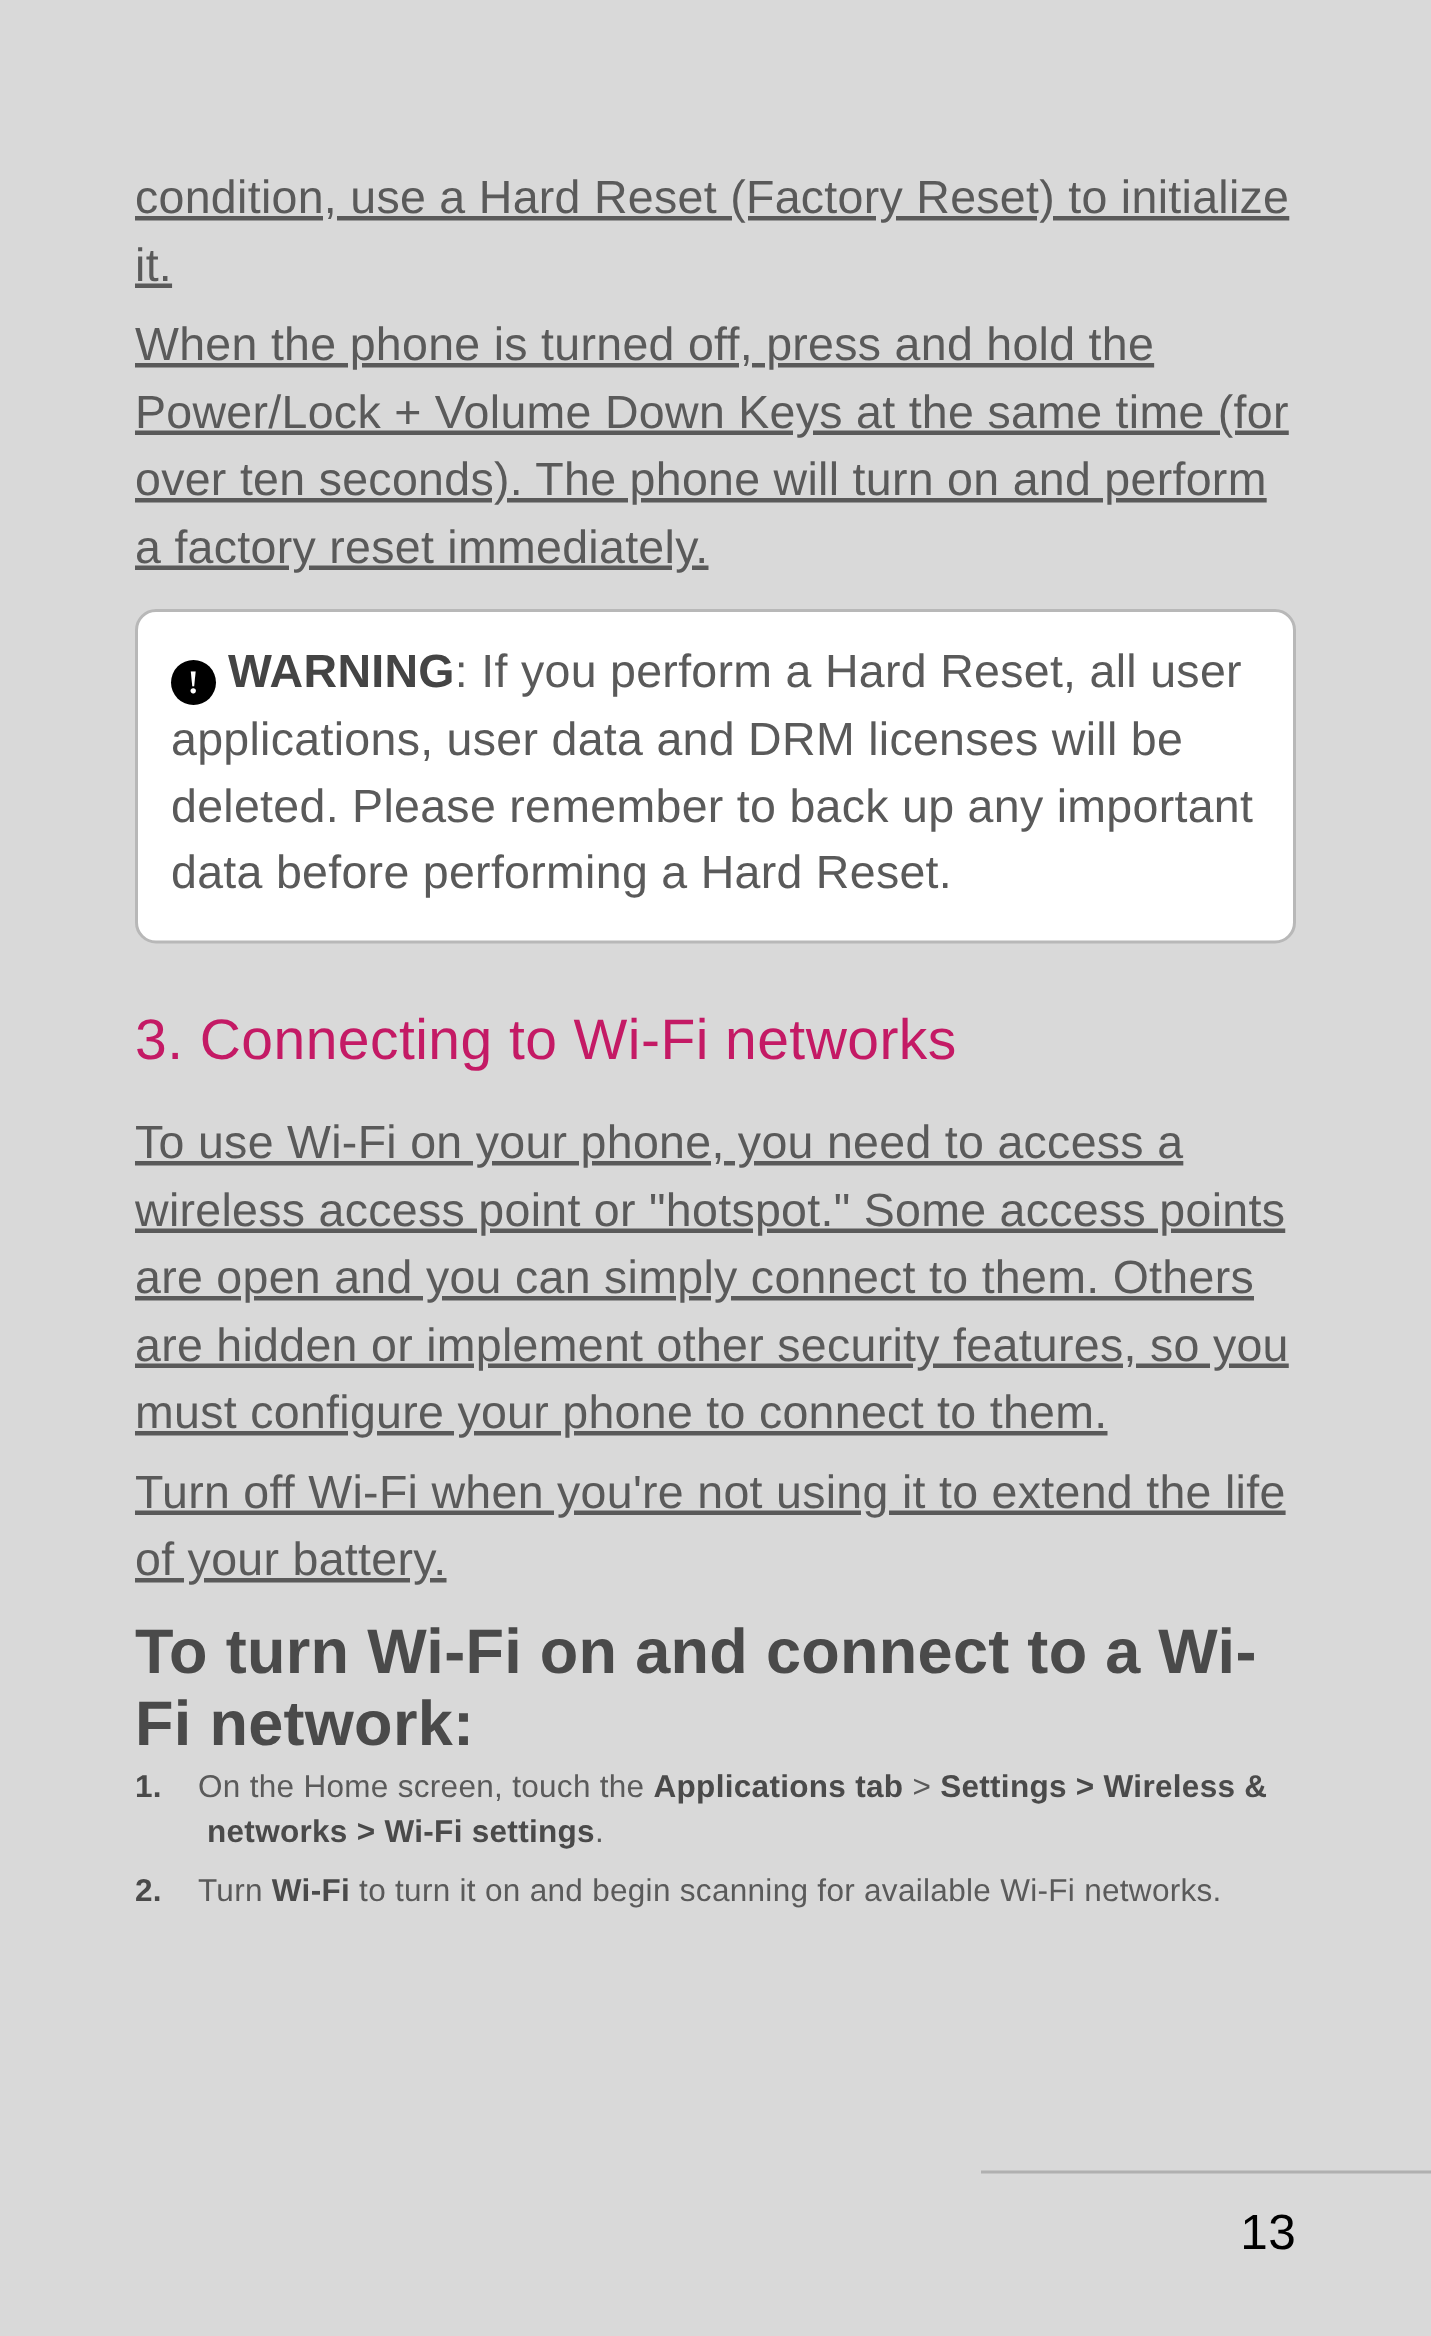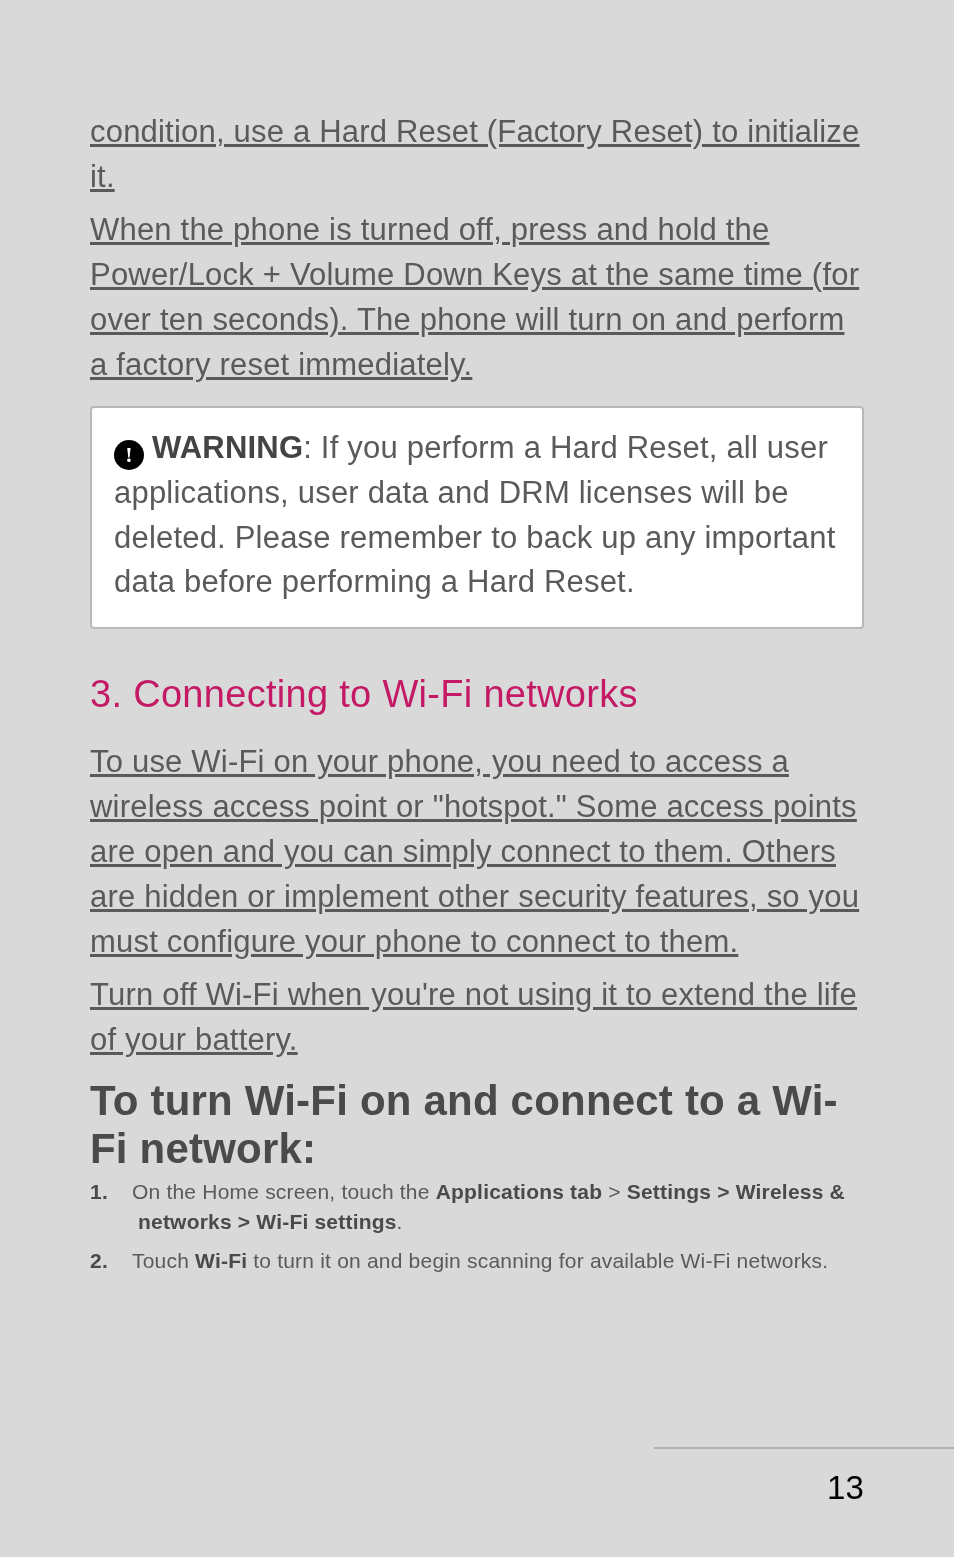--- a/index.html
+++ b/index.html
@@ -20,21 +20,21 @@
     }
     .para {
       font-size: 31px;
       line-height: 1.45;
       margin-bottom: 8px;
       text-decoration: underline;
     }
     .warning-box {
       background: #ffffff;
       border: 2px solid #b8b8b8;
-      border-radius: 4px;
+      border-radius: 14px;
       padding: 18px 22px 22px 22px;
       margin-top: 18px;
       margin-bottom: 44px;
     }
     .warning-text {
       font-size: 31px;
       line-height: 1.45;
       color: #5a5a5a;
     }
     .warning-icon {
@@ -122,17 +122,17 @@
 <div class="para">To use Wi-Fi on your phone, you need to access a wireless access point or "hotspot." Some access points are open and you can simply connect to them. Others are hidden or implement other security features, so you must configure your phone to connect to them.</div>
 <div class="para">Turn off Wi-Fi when you're not using it to extend the life of your battery.</div>
 
 <div class="subhead">To turn Wi-Fi on and connect to a Wi-Fi network:</div>
 
 <div class="list-item">
   <span class="list-num">1.</span><span>On the Home screen, touch the </span><span class="b">Applications tab</span><span> &gt; </span><span class="b">Settings &gt; Wireless &amp; networks &gt; Wi-Fi settings</span><span>.</span>
 </div>
 
 <div class="list-item">
-  <span class="list-num">2.</span><span>Touch </span><span class="b">Wi-Fi</span><span> to turn it on and begin scanning for available Wi-Fi networks.</span><span class="b"></span><span></span>
+  <span class="list-num">2.</span><span>Turn </span><span class="b">Wi-Fi</span><span> to turn it on and begin scanning for available Wi-Fi networks.</span><span class="b"></span><span></span>
 </div>
 
 <div class="footer-rule"></div>
 <div class="page-footer">13</div>
 
 </body></html>

